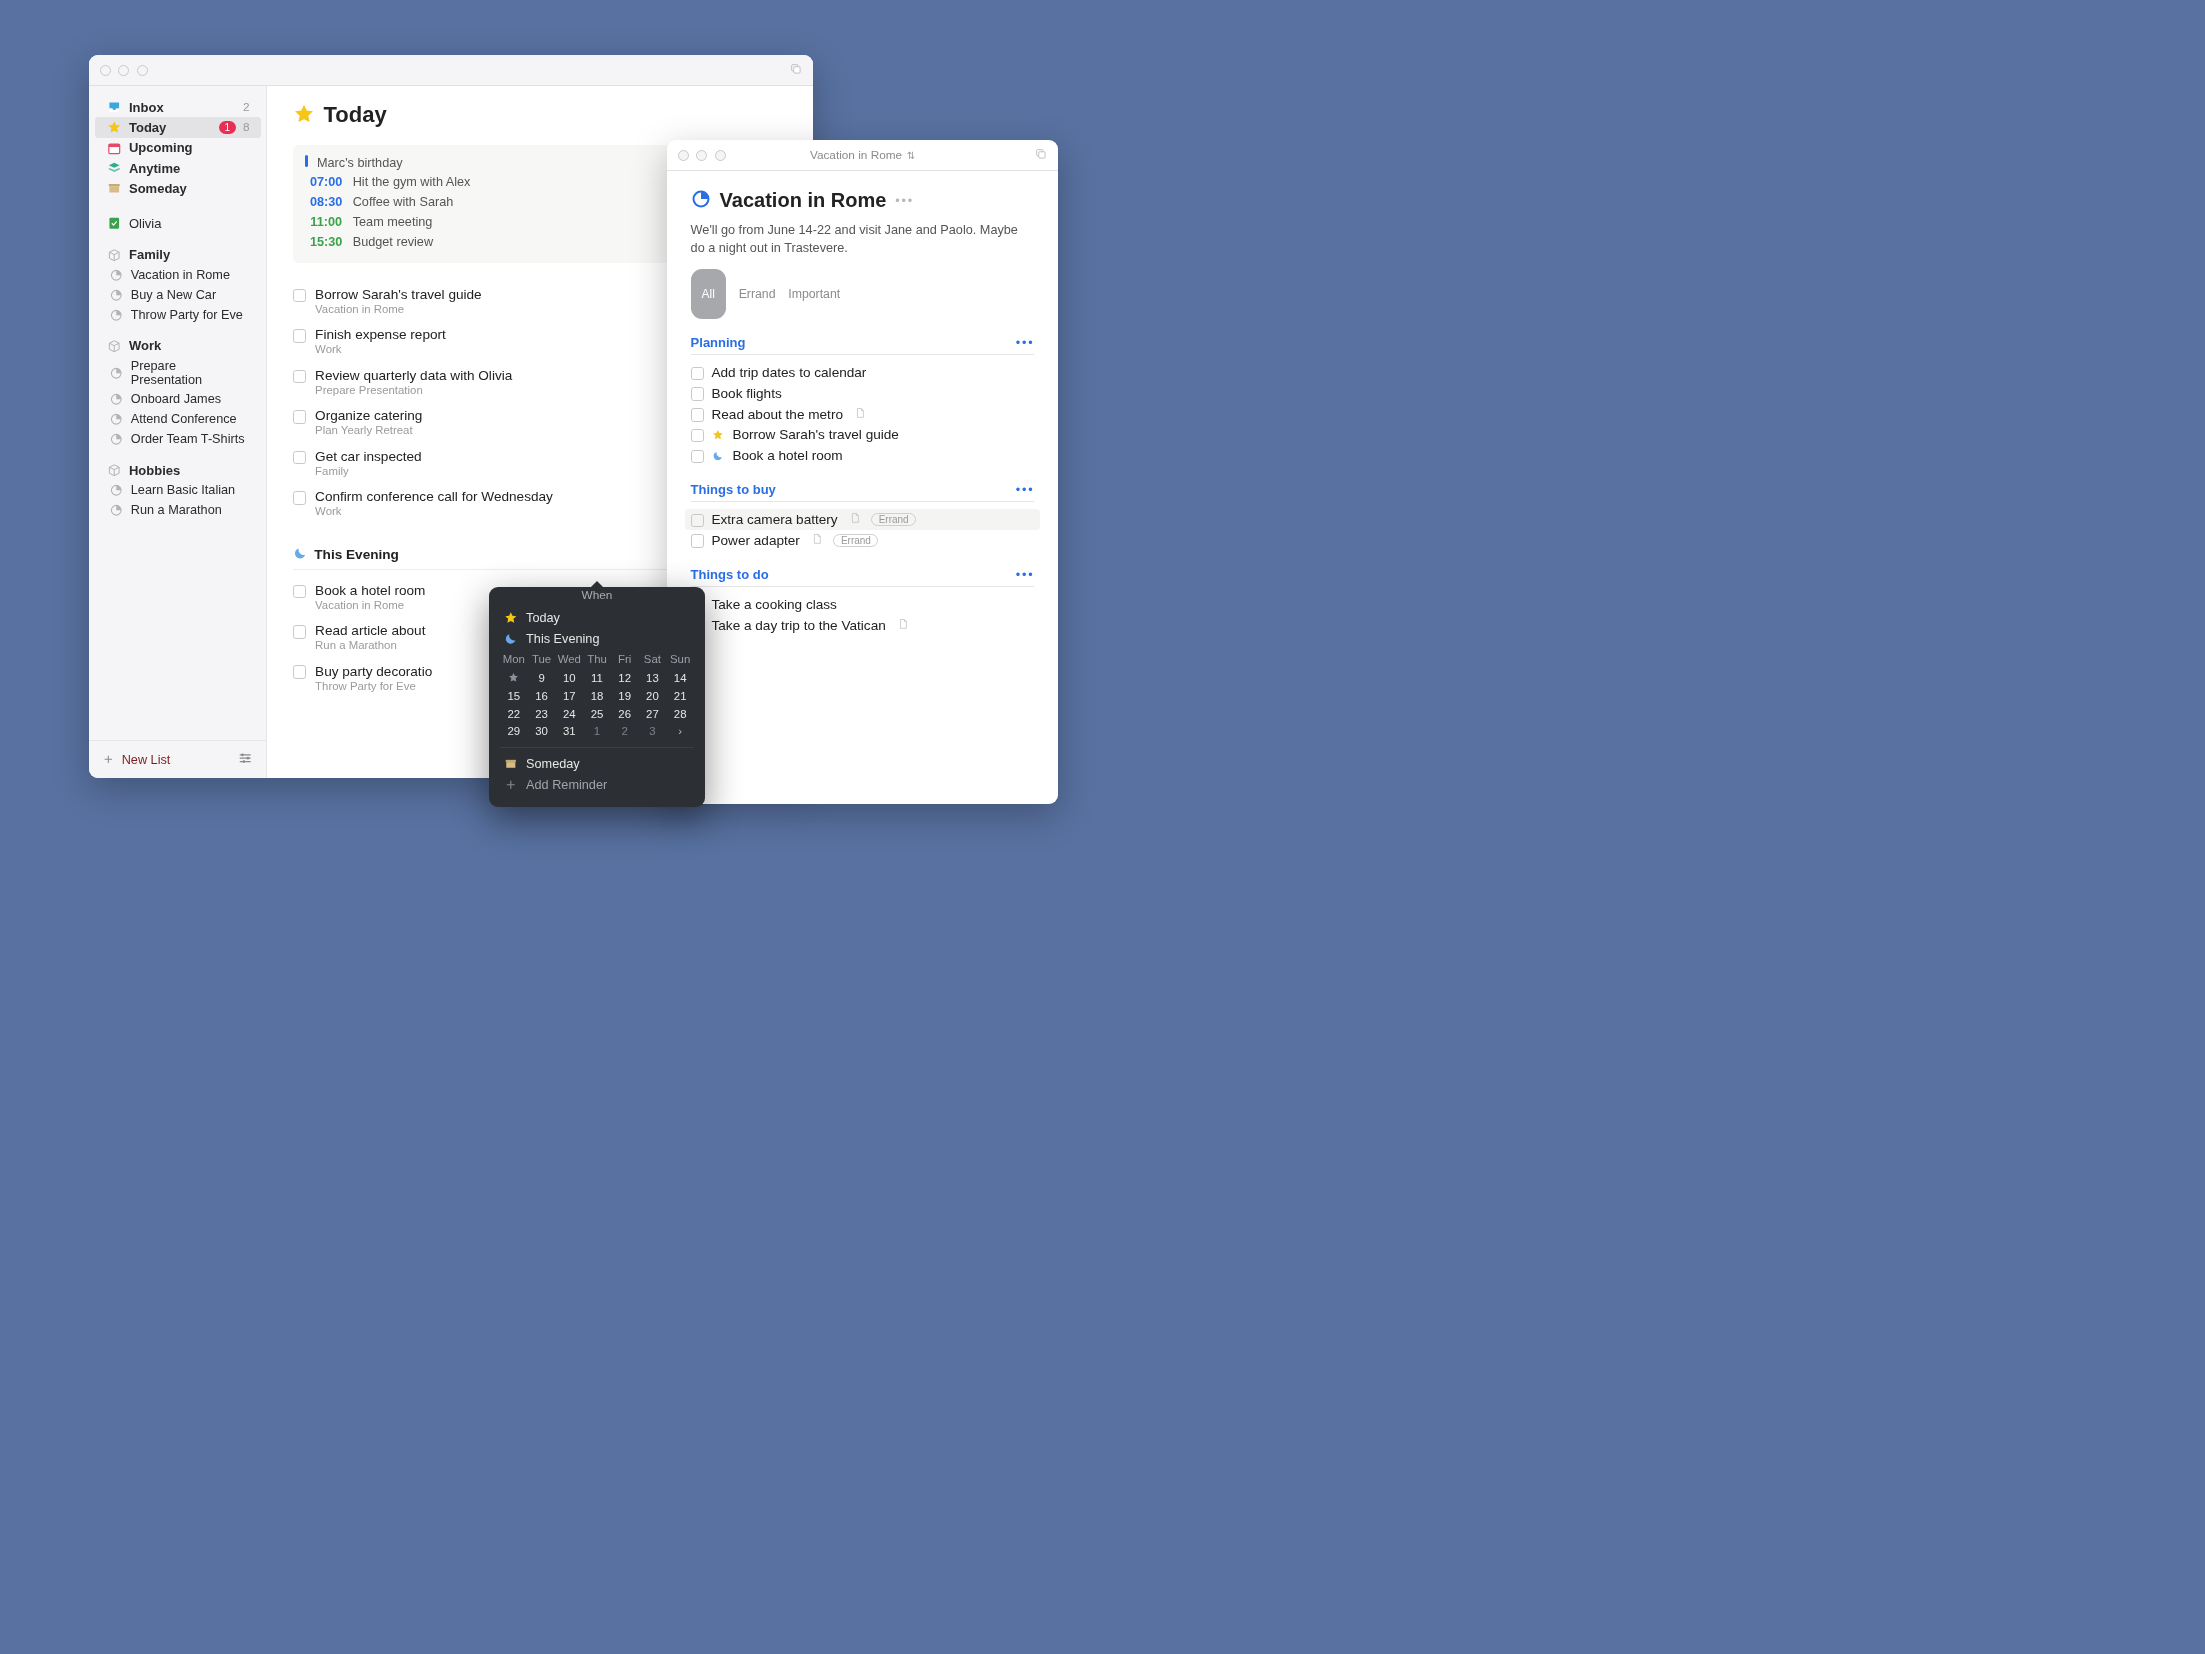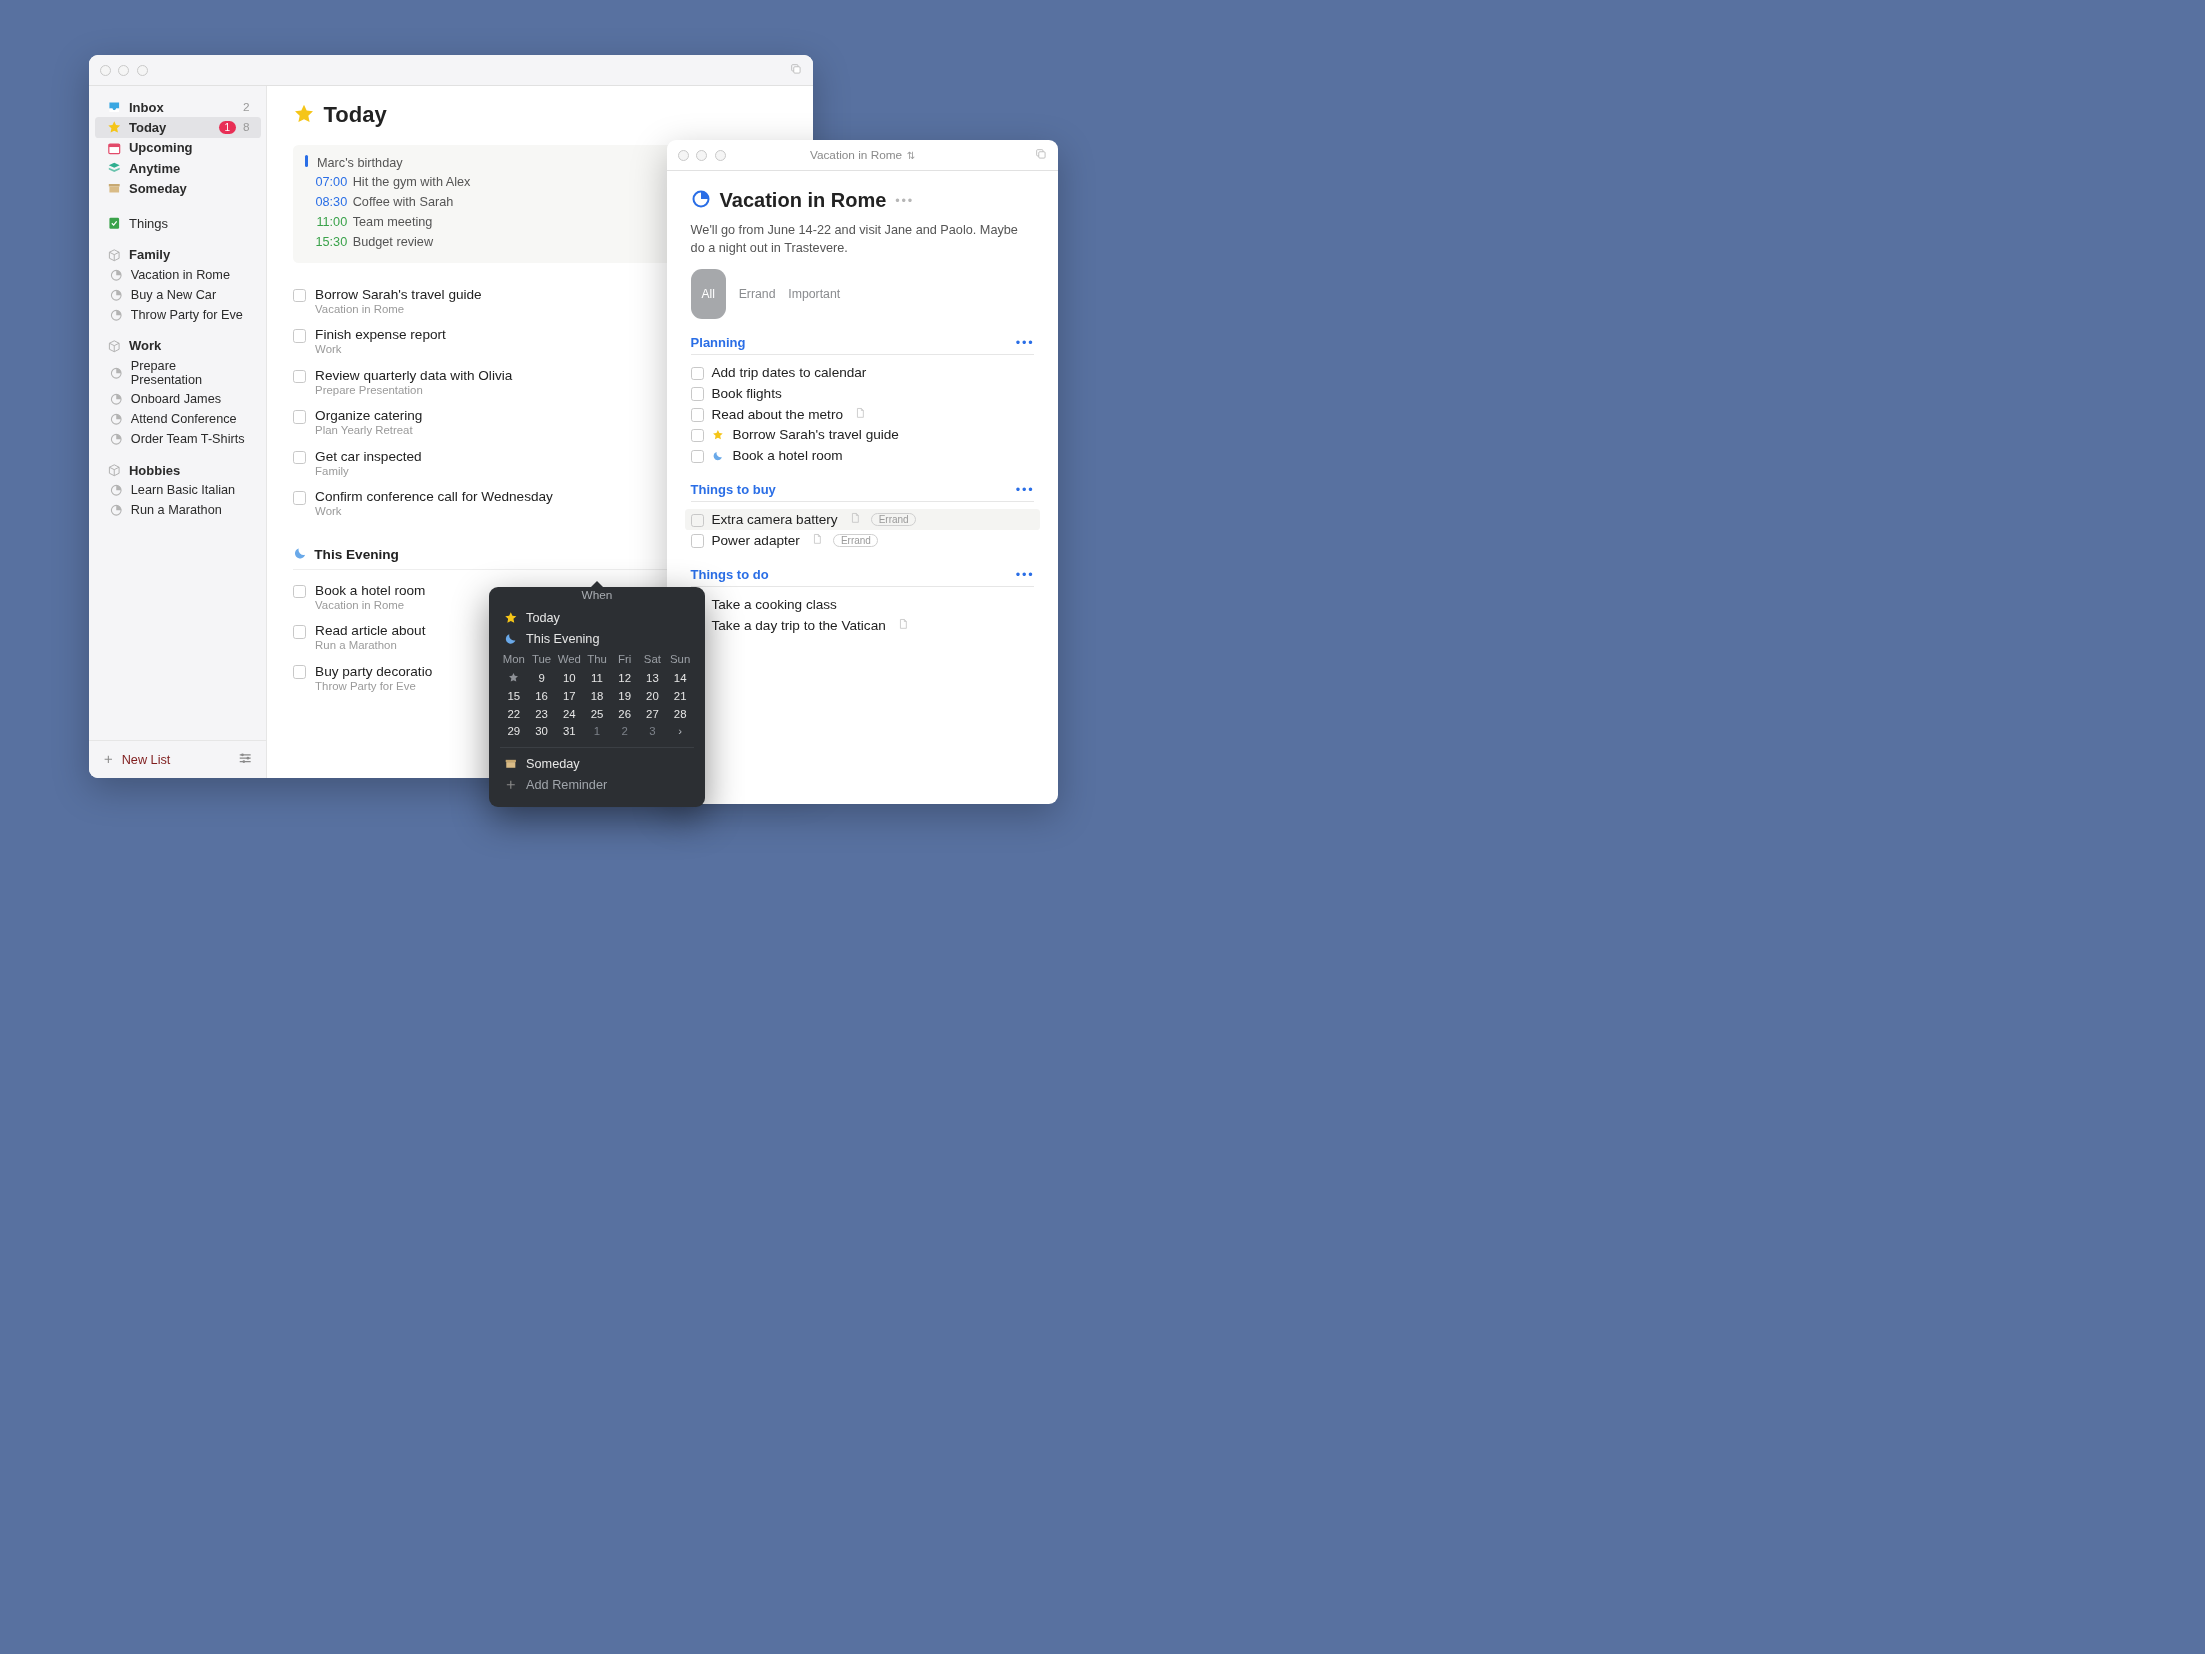--- a/index.html
+++ b/index.html
@@ -78,21 +78,21 @@
   
   .main-pane { flex:1; padding: 16.4px 25.5px 0 25.5px; overflow:hidden; background:#fff;}
   .page-header { display:flex; align-items:center; gap:9px; margin-bottom:16.4px;}
   .page-header h1 { font-size: 22px; font-weight:700; }
   .star-big svg { width:22px; height:22px; }
 
   .agenda {
     background:#f7f7f5; border-radius:5.5px; padding:9px 12.7px 11px 12.7px; margin-bottom:20px;
   }
   .agenda-row { display:flex; gap:5.5px; align-items:baseline; font-size:12.7px; color:#555; line-height:1.55;}
-  .agenda-row .time { width:42px; text-align:right; font-variant-numeric: tabular-nums; }
+  .agenda-row .time { width:42px; text-align:center; font-variant-numeric: tabular-nums; font-weight: bold; }
   .agenda-row .bar { width:2.7px; height:11.8px; border-radius:1.8px; background:#2a6ee6; margin-right:3.6px; display:inline-block;}
   .agenda-row:nth-child(1) .time { color:#888;}
   .agenda .t-blue { color:#2a6ee6;}
   .agenda .t-green { color:#3aa24a;}
 
   .task-list {}
   .task {
     display:flex; align-items:flex-start; gap:9px; padding:3.6px 0 9px 0;
   }
   .check { width:13.6px; height:13.6px; border:1.4px solid #c8c8c8; border-radius:2.7px; margin-top:1.8px; flex-shrink:0;}
@@ -287,21 +287,21 @@
 
     </div>
         </div>
       <div class="sb-spacer"></div>
       <div class="sb-item">
         <span class="sb-icon">
             <svg viewBox="0 0 16 16" width="14.5" height="14.5">
               <use href="#i-logbook"></use>
             </svg>
           </span>
-        <span class="lab">Things</span>
+        <span class="lab">Olivia</span>
       </div>
       <div class="sb-spacer"></div>
       <div id="sb-areas">
           <div class="sb-item sb-section-title">
             <span class="sb-icon">
               <svg viewBox="0 0 16 16" width="14.5" height="14.5">
                 <use href="#i-box"></use>
               </svg>
             </span>
             <span class="lab">Family</span>

